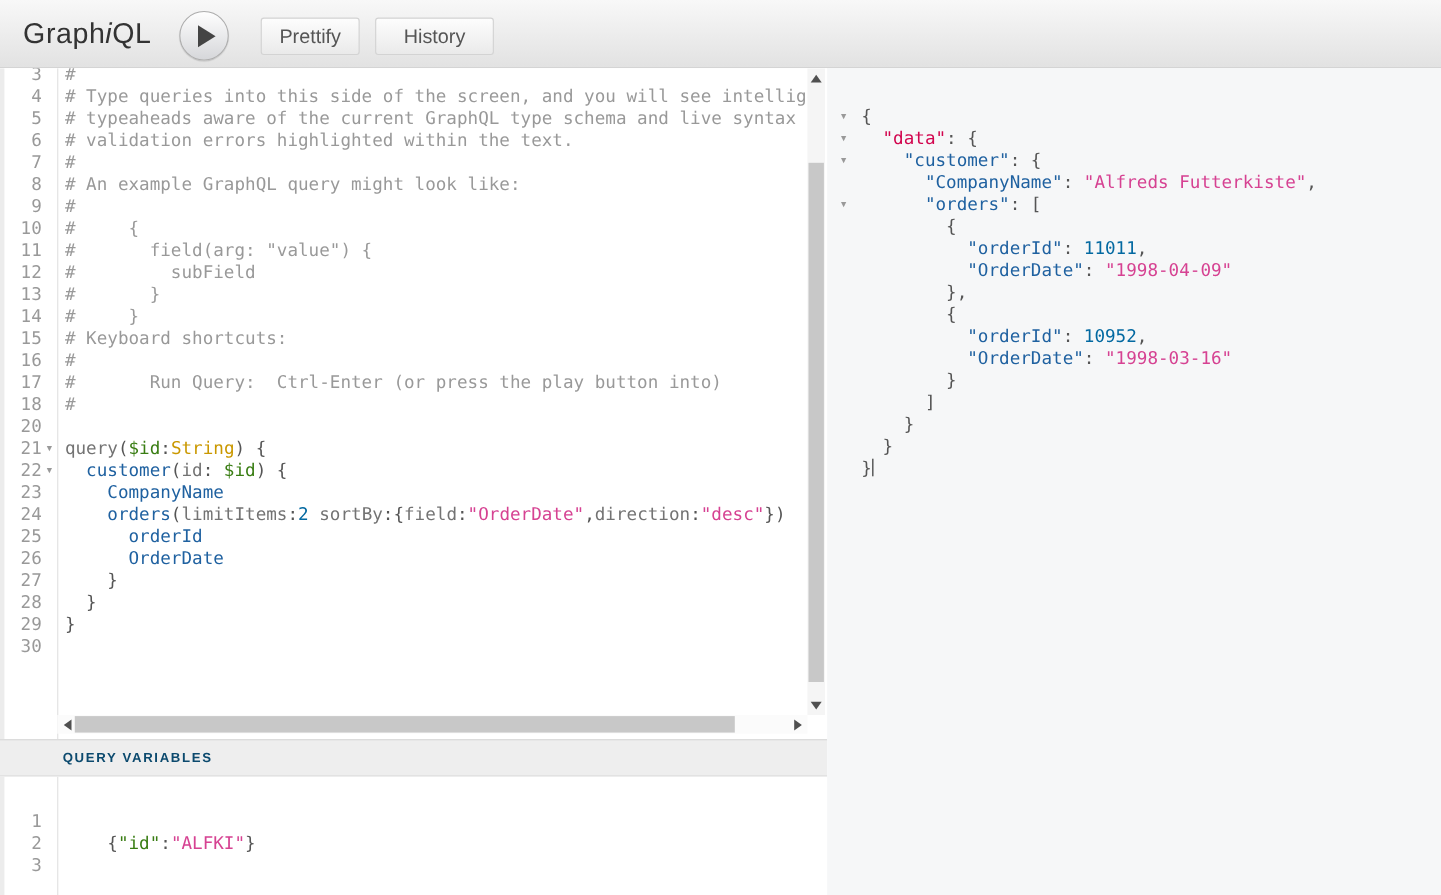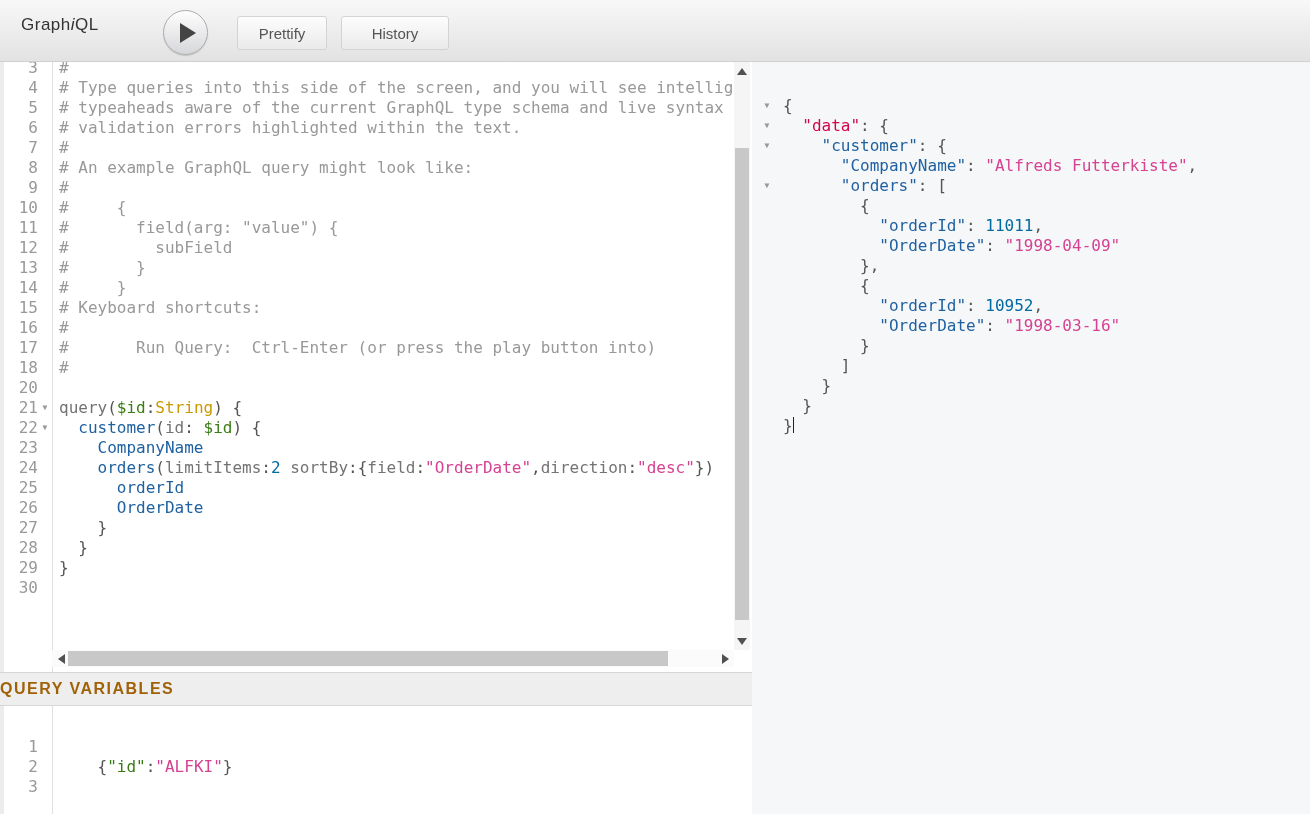--- a/index.html
+++ b/index.html
@@ -7,42 +7,42 @@
     position:relative;width:1310px;height:814px;overflow:hidden;
     background:#fff;font-family:"Liberation Sans",sans-serif;
   }
   
   .topbar{
     position:absolute;left:0;top:0;width:1310px;height:61px;
     background:linear-gradient(#f8f8f8,#e2e2e2);
     border-bottom:1px solid #d0d0d0;
   }
   .logo{
-    position:absolute;left:21px;top:15px;font-size:17px;color:#333;
+    position:absolute;left:21px;top:15px;font-size:26px;color:#333;
     letter-spacing:0.5px;
   }
   .logo .iti{font-style:italic}
   .exec-btn{
     position:absolute;left:163px;top:10px;width:43px;height:43px;border-radius:50%;
     background:linear-gradient(#fefefe,#d6d7da);
     border:1px solid #adadad;
     box-shadow:0 1px 1px rgba(0,0,0,0.15);
     display:flex;align-items:center;justify-content:center;cursor:pointer;
   }
   .play-tri{
     width:0;height:0;margin-left:5px;
     border-left:16px solid #444;
     border-top:10px solid transparent;
     border-bottom:10px solid transparent;
   }
   .tb-btn{
     position:absolute;top:16px;height:34px;box-sizing:border-box;
     background:linear-gradient(#fdfdfd,#eaeaea);
     border:1px solid #d3d3d3;border-radius:3px;
-    color:#555;font-size:15px;font-family:"Liberation Sans",sans-serif;
+    color:#555;font-size:18px;font-family:"Liberation Sans",sans-serif;
     padding:0 15px;cursor:pointer;
   }
   #btn-prettify{left:237px;width:90px}
   #btn-history{left:341px;width:108px}
 
   
   .code-font{font-family:"DejaVu Sans Mono","Liberation Mono",monospace;font-size:16px;line-height:20px}
   .code-row{display:flex;height:20px;white-space:pre}
   .ln{flex:0 0 38px;text-align:right;color:#999;user-select:none}
   .fold-col{flex:0 0 14px;text-align:center;color:#999;font-size:8px;line-height:20px}
@@ -83,21 +83,21 @@
   .tri-left{width:0;height:0;border-top:5px solid transparent;border-bottom:5px solid transparent;border-right:7px solid #505050}
   .tri-right{width:0;height:0;border-top:5px solid transparent;border-bottom:5px solid transparent;border-left:7px solid #505050}
 
   
   .vars-header{
     position:absolute;left:0;top:672px;width:752px;height:34px;box-sizing:border-box;
     background:#eee;border-top:1px solid #d6d6d6;border-bottom:1px solid #d6d6d6;
     display:flex;align-items:center;cursor:row-resize;
   }
   .vars-title{
-    font-size:16px;font-weight:bold;color:#a16207;letter-spacing:1.5px;
+    margin-left:57px;font-size:12px;font-weight:bold;color:#0c4a6e;letter-spacing:1.5px;
   }
   .vars-editor{
     position:absolute;left:0;top:706px;width:752px;height:108px;background:#fff;overflow:hidden;
   }
   .v-lines{position:absolute;left:0;top:31px;width:752px}
 
   
   .result-pane{
     position:absolute;left:752px;top:62px;width:558px;height:752px;
     background:#f6f7f8;overflow:hidden;

